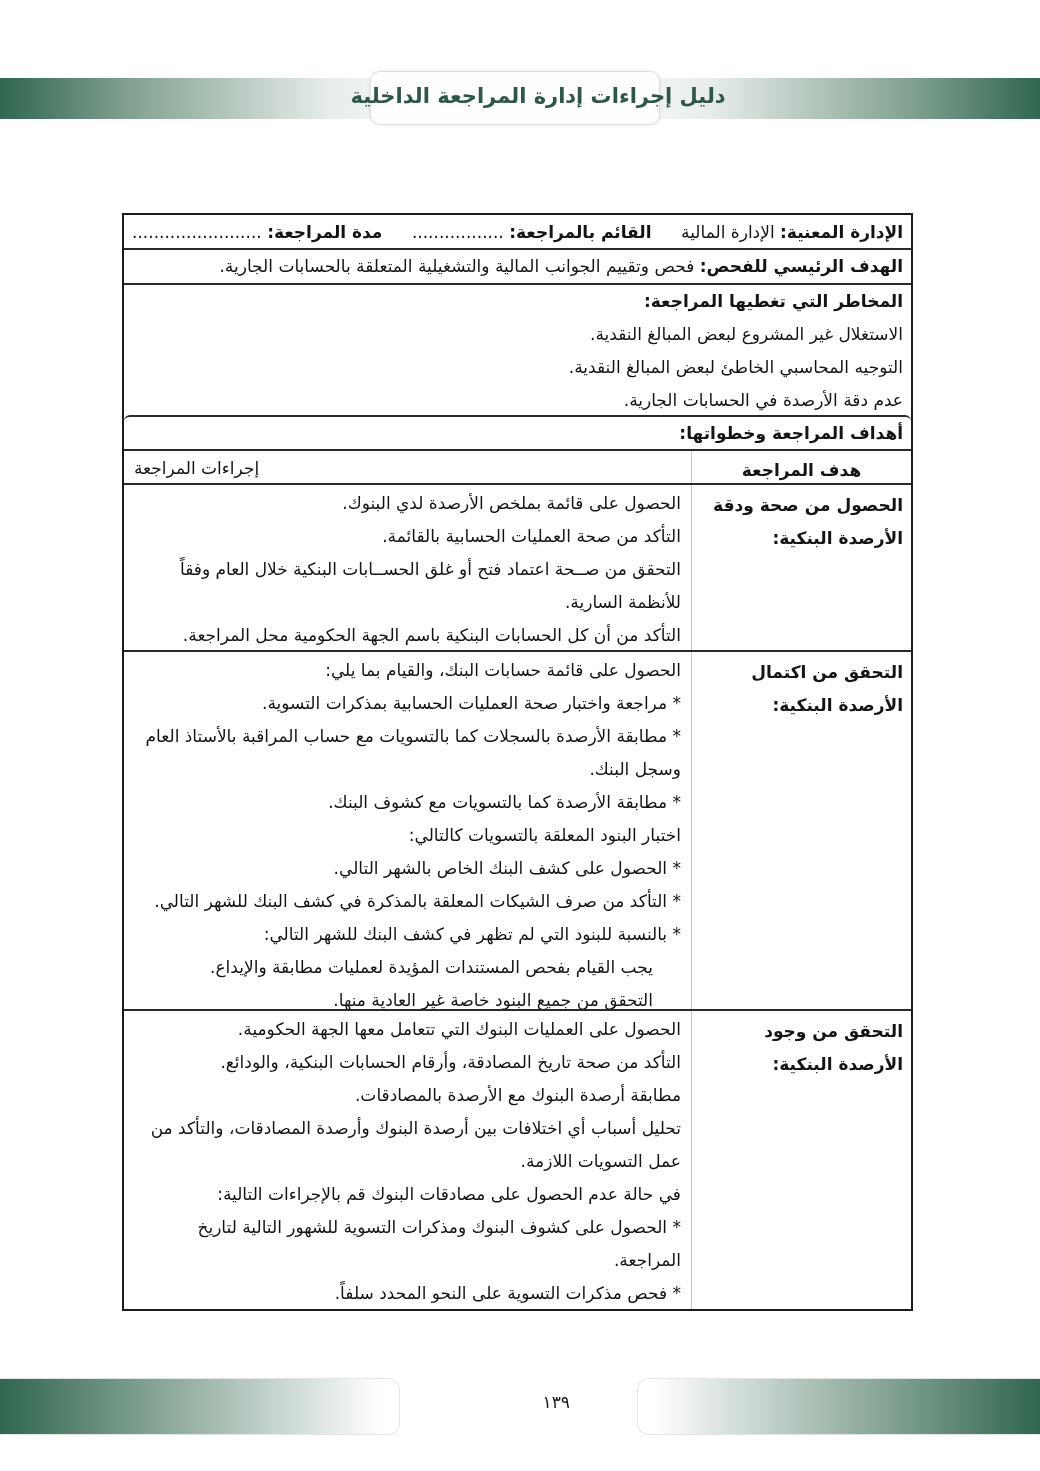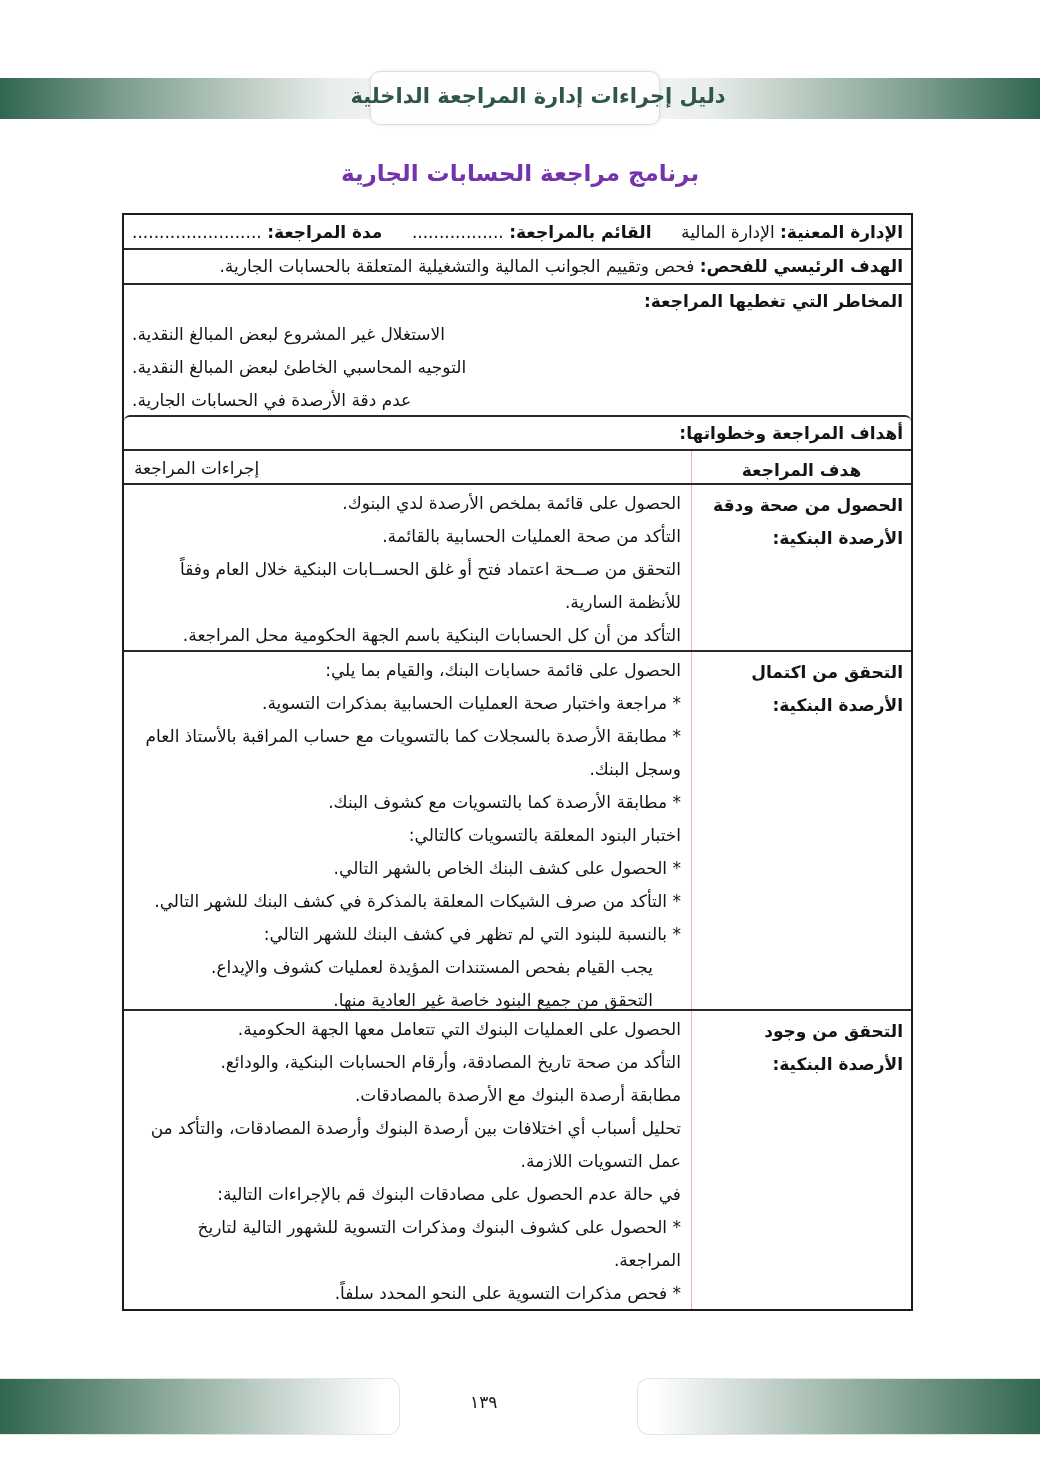--- a/index.html
+++ b/index.html
@@ -27,21 +27,21 @@
 
   .row-admin { height:33px; display:flex; justify-content:space-between; align-items:center;
           padding:0 8px; white-space:nowrap; }
   .row-admin .grp { white-space:nowrap; }
   .lbl { font-weight:bold; }
 
   .row-purpose { height:35px; line-height:33px; padding:0 8px; white-space:nowrap; overflow:hidden; }
 
   .row-risks { height:132px; padding:0 8px; }
   .risks-head { font-weight:bold; line-height:33px; text-align:right; }
-  .risk-item { line-height:33px; text-align:left; }
+  .risk-item { line-height:33px; text-align:right; }
 
   .row-objheading { height:34px; line-height:32px; padding:0 8px; font-weight:bold; text-align:right;border-radius:6px; }
 
   .cols { display:flex; flex-direction:row; }
   .cell-obj { width:220px; border-left:1px solid #f9a8d4; padding:4px 8px; overflow:hidden; }
   .cell-proc { width:567px; padding:2px 10px; overflow:hidden; }
   .row-colhead { height:34px; }
   .row-colhead .cell-obj { font-weight:bold; text-align:center; line-height:30px; }
   .row-colhead .cell-proc { text-align:left; line-height:30px; }
 
@@ -52,33 +52,32 @@
   .cell-proc p { line-height:33px; text-align:right; }
   .cell-proc p.ind { padding-right:28px; }
 
   
   .foot-bar-left { position:absolute; left:0; top:1378px; width:400px; height:57px;
           background:linear-gradient(90deg,#30664f 0%,#88a697 40%,#ffffff 96%);
           border-radius:0 12px 12px 0; border:1px solid #e2e6e2; border-left:none; }
   .foot-bar-right { position:absolute; left:637px; top:1378px; width:403px; height:57px;
           background:linear-gradient(90deg,#ffffff 4%,#88a697 60%,#30664f 100%);
           border-radius:12px 0 0 12px; border:1px solid #e2e6e2; border-right:none; }
-  .page-number { position:absolute; left:470px; top:1392px; width:100px; text-align:left;
+  .page-number { position:absolute; left:470px; top:1392px; width:100px; text-align:right;
           font-size:17px; color:#1a1a1a; }
 </style>
 </head>
 <body>
 
 <div class="page">
 
   <div class="band"></div>
   <div class="band-tab"></div>
   <div class="band-title">دليل إجراءات إدارة المراجعة الداخلية</div>
 
-  <div class="page-title">برنامج مراجعة الحسابات الجارية</div>
 
   <div class="audit-table">
 
     <div class="t-row row-admin">
       <span class="grp">
         <span class="lbl">الإدارة المعنية:</span>
         <span>الإدارة المالية</span>
       </span>
       <span class="grp">
         <span class="lbl">القائم بالمراجعة:</span>
@@ -127,21 +126,21 @@
       </div>
       <div class="cell-proc">
         <p>الحصول على قائمة حسابات البنك، والقيام بما يلي:</p>
         <p>* مراجعة واختبار صحة العمليات الحسابية بمذكرات التسوية.</p>
         <p>* مطابقة الأرصدة بالسجلات كما بالتسويات مع حساب المراقبة بالأستاذ العام وسجل البنك.</p>
         <p>* مطابقة الأرصدة كما بالتسويات مع كشوف البنك.</p>
         <p>اختبار البنود المعلقة بالتسويات كالتالي:</p>
         <p>* الحصول على كشف البنك الخاص بالشهر التالي.</p>
         <p>* التأكد من صرف الشيكات المعلقة بالمذكرة في كشف البنك للشهر التالي.</p>
         <p>* بالنسبة للبنود التي لم تظهر في كشف البنك للشهر التالي:</p>
-        <p class="ind">يجب القيام بفحص المستندات المؤيدة لعمليات كشوف والإيداع.</p>
+        <p class="ind">يجب القيام بفحص المستندات المؤيدة لعمليات مطابقة والإيداع.</p>
         <p class="ind">التحقق من جميع البنود خاصة غير العادية منها.</p>
       </div>
     </div>
 
     <div class="t-row cols row-s3">
       <div class="cell-obj">
         <div class="obj-title">التحقق من وجود الأرصدة البنكية:</div>
       </div>
       <div class="cell-proc">
         <p>الحصول على العمليات البنوك التي تتعامل معها الجهة الحكومية.</p>

